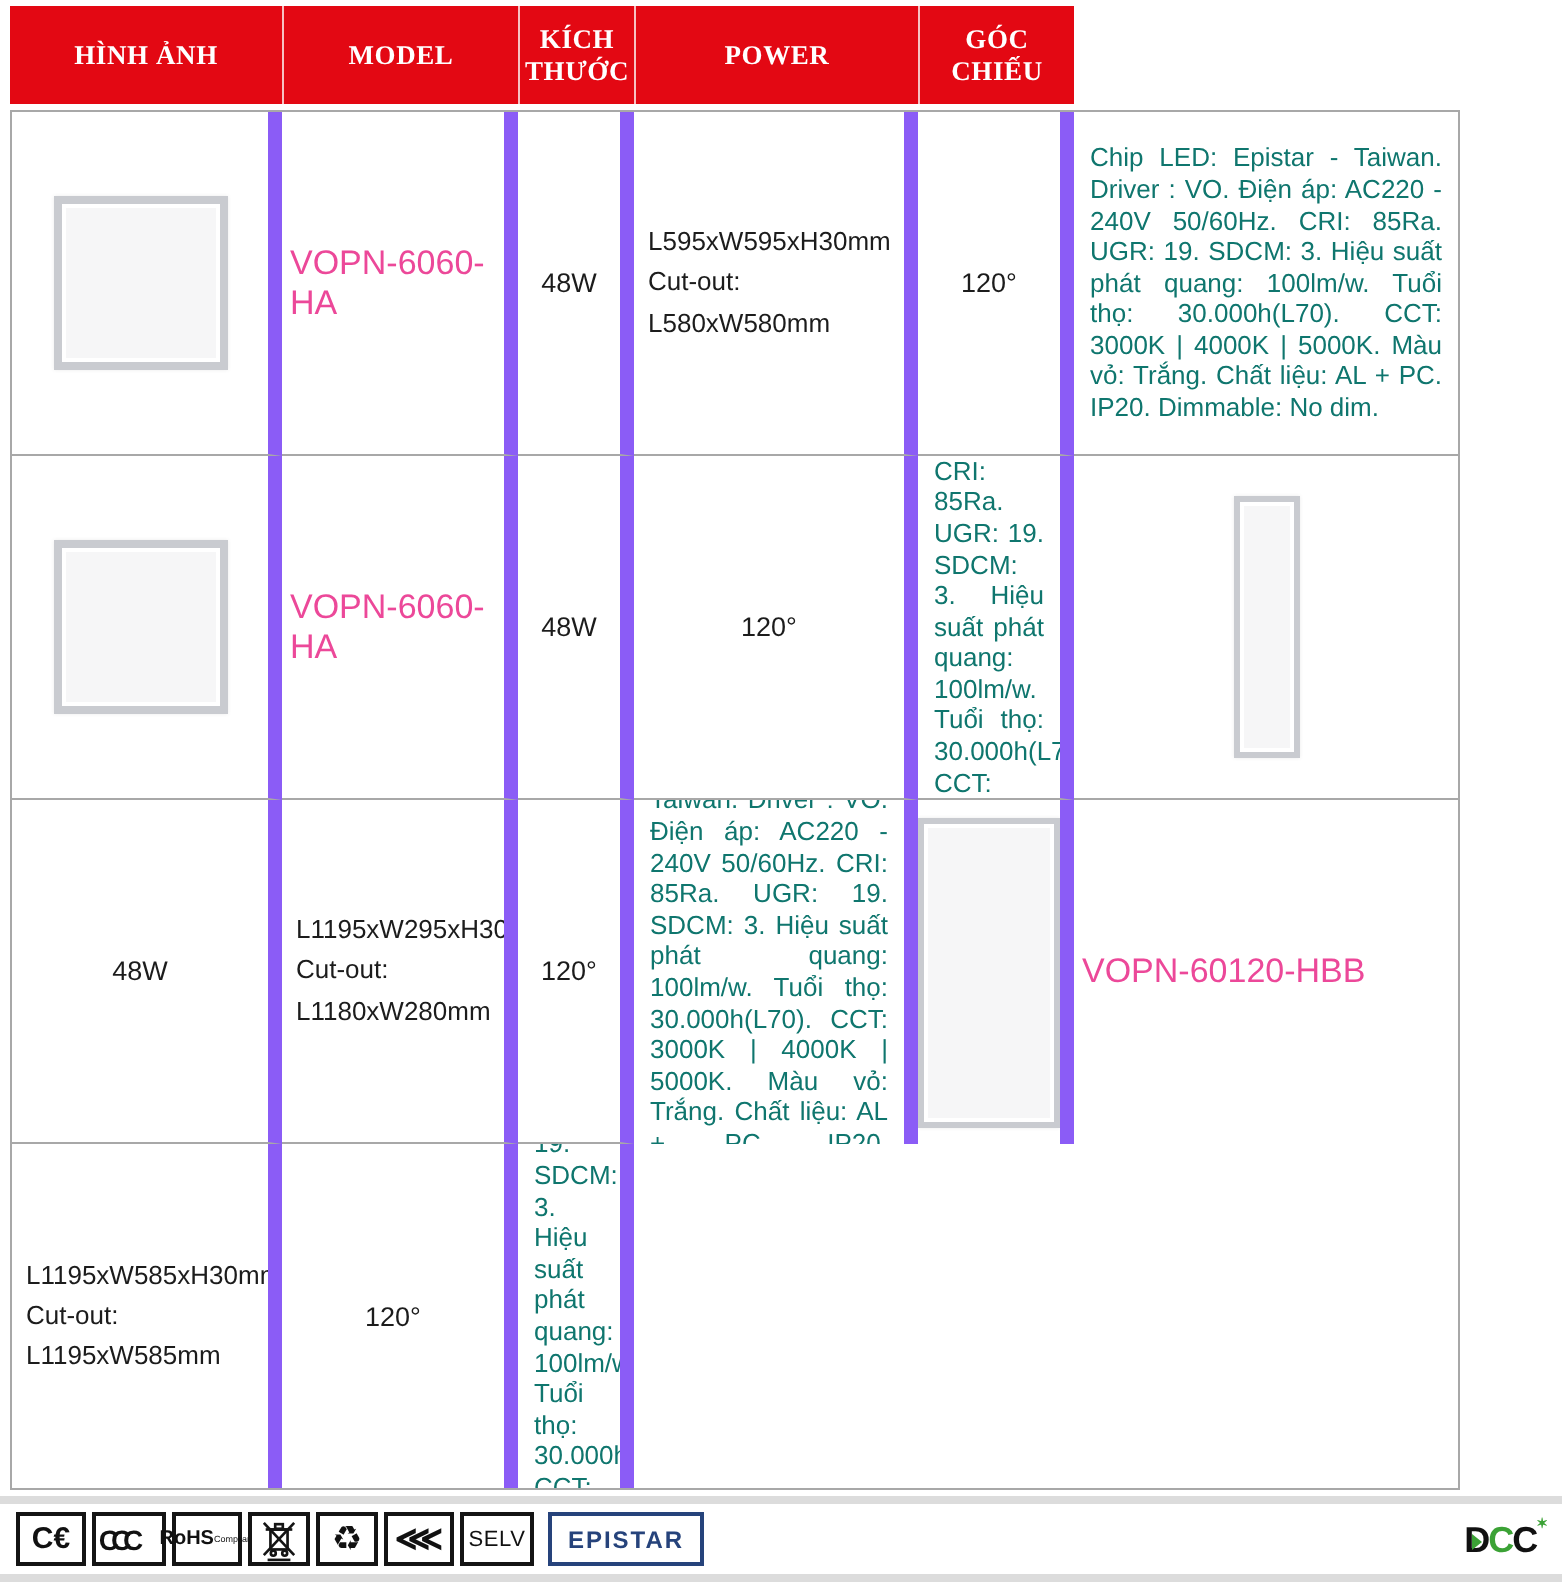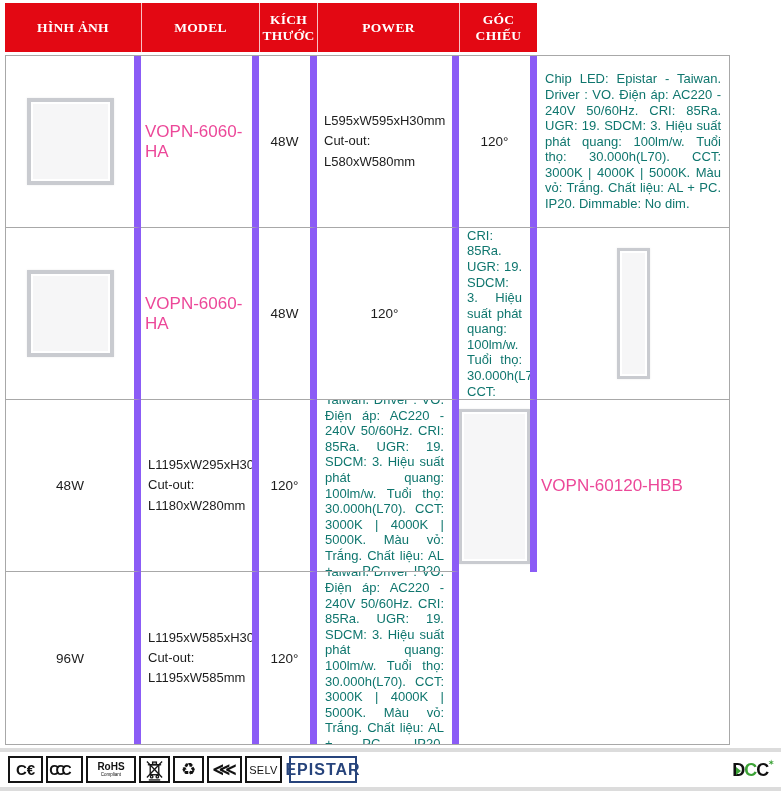--- a/index.html
+++ b/index.html
@@ -74,29 +74,29 @@
     padding: 0 8px;
   }
   .certs { display: flex; align-items: center; gap: 3px; }
   .box {
     height: 27px; border: 2px solid #141414; background: #fff;
     display: inline-flex; align-items: center; justify-content: center;
     color: #111;
   }
   .box-ce      { width: 35px; font-weight: bold; font-size: 15px; }
   .box-ccc     { width: 37px; font-weight: bold; font-size: 14px; letter-spacing: -4px; padding-right: 12px; }
-  .box-rohs    { width: 50px; flex-direction: column; line-height: 1; }
+  .box-rohs    { width: 35px; flex-direction: row; line-height: 1; }
   .rohs-l1 { font-size: 10px; font-weight: bold; }
   .rohs-l2 { font-size: 4.5px; margin-top: 1px; }
   .box-weee    { width: 31px; }
   .box-recycle { width: 31px; font-size: 17px; line-height: 1; }
   .box-chev    { width: 35px; font-size: 17px; font-weight: bold; line-height: 1; }
   .box-selv    { width: 37px; font-size: 11px; letter-spacing: .3px; }
-  .box-epistar { width: 68px; margin-left: 4px; border-color: #26437B; color: #26437B;
-                 font-weight: bold; font-size: 16px; letter-spacing: 1px; }
+  .box-epistar { width: 78px; margin-left: 4px; border-color: #26437B; color: #26437B;
+                 font-weight: bold; font-size: 12px; letter-spacing: 1px; }
 
   .dcc { font-weight: bold; font-size: 18px; letter-spacing: -1px; line-height: 1;
          display: inline-flex; align-items: flex-start; }
   .dcc-d  { color: #111; position: relative; }
   .dcc-d::after { content: ""; position: absolute; left: 4px; top: 6px;
                   border-left: 5px solid #3BA235; border-top: 4px solid transparent;
                   border-bottom: 4px solid transparent; }
   .dcc-c1 { color: #3BA235; }
   .dcc-c2 { color: #111; }
   .dcc-star { color: #3BA235; font-size: 7px; margin-top: -2px; }
@@ -152,21 +152,20 @@
       </div>
       <div class="td c-angle">120°</div>
       <div class="td c-desc">
         <div class="desc-text">Chip LED: Epistar - Taiwan. Driver : VO. Điện áp: AC220 - 240V 50/60Hz. CRI: 85Ra. UGR: 19. SDCM: 3. Hiệu suất phát quang: 100lm/w. Tuổi thọ: 30.000h(L70). CCT: 3000K | 4000K | 5000K. Màu vỏ: Trắng. Chất liệu: AL + PC. IP20. Dimmable: No dim.</div>
       </div>
 
       <div class="td c-img">
         <div class="panel" data-shape="panel-rect-wide"></div>
       </div>
       <div class="td c-model">VOPN-60120-HBB</div>
-      <div class="td c-power">96W</div>
       <div class="td c-dim">
         <div>L1195xW585xH30mm</div>
         <div>Cut-out: L1195xW585mm</div>
       </div>
       <div class="td c-angle">120°</div>
       <div class="td c-desc">
         <div class="desc-text">Chip LED: Epistar - Taiwan. Driver : VO. Điện áp: AC220 - 240V 50/60Hz. CRI: 85Ra. UGR: 19. SDCM: 3. Hiệu suất phát quang: 100lm/w. Tuổi thọ: 30.000h(L70). CCT: 3000K | 4000K | 5000K. Màu vỏ: Trắng. Chất liệu: AL + PC. IP20. Dimmable: No dim.</div>
       </div>
 
     </div>

